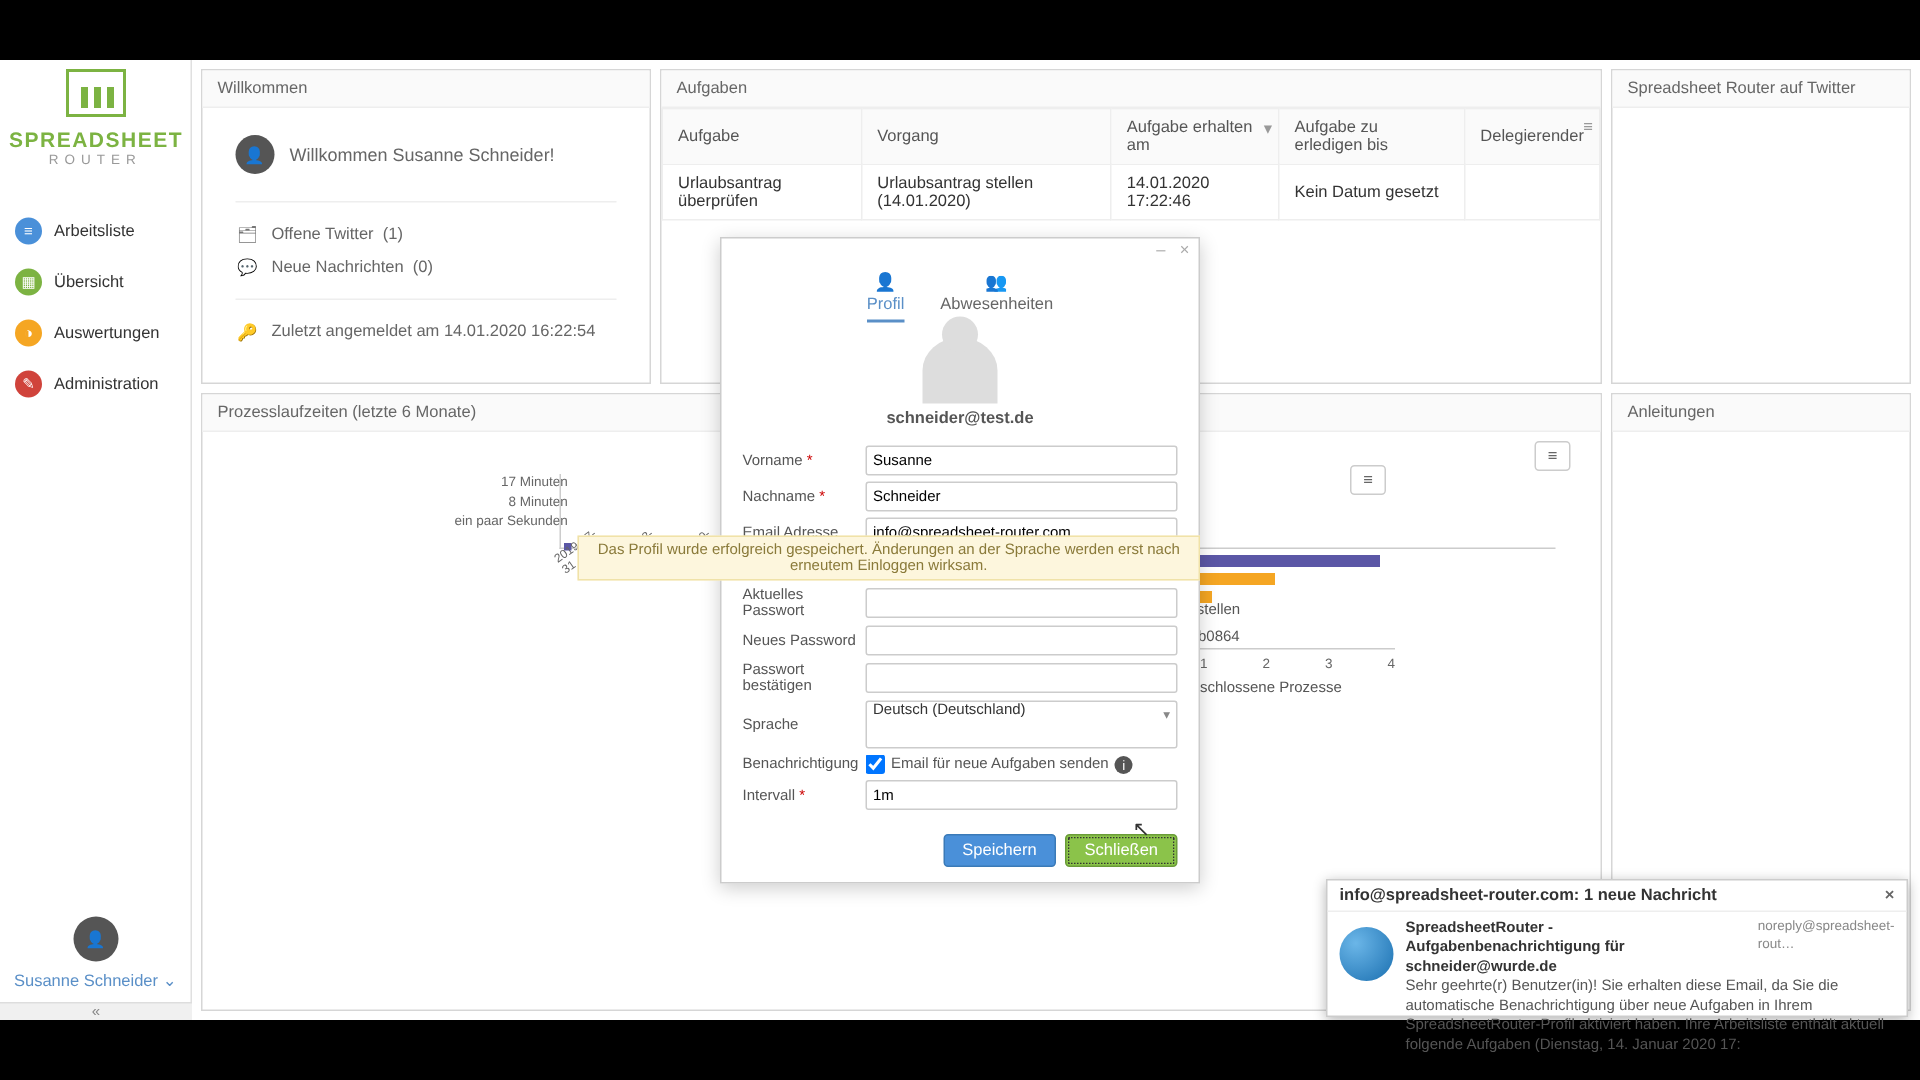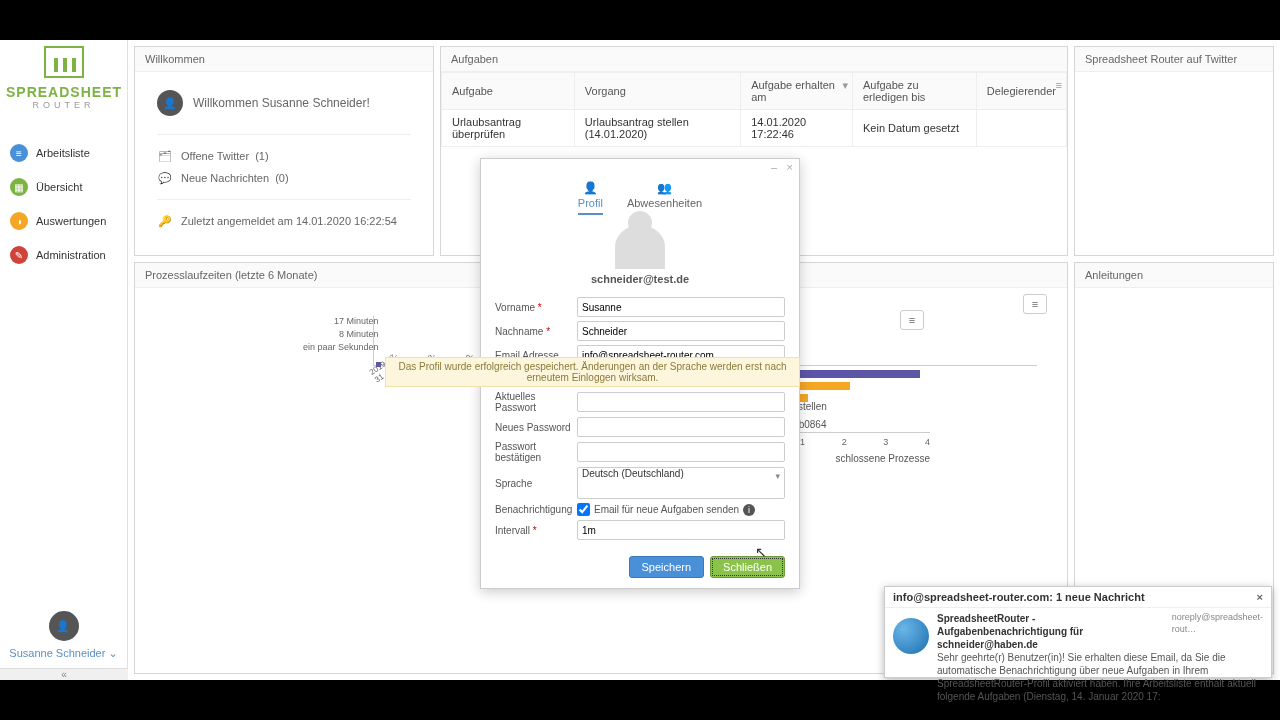--- a/index.html
+++ b/index.html
@@ -45,21 +45,21 @@
 .chart-xlabels { position: absolute; left: 238px; top: 80px; right: 30px; font-size: 8px; color: #666; }
 .chart-xlabels span { display: inline-block; width: 38px; transform: rotate(-35deg); transform-origin: left; }
 .chart-legend { position: absolute; left: 170px; top: 110px; right: 20px; text-align: center; font-size: 10px; color: #555; line-height: 18px; }
 .legend-sw { display: inline-block; width: 10px; height: 10px; margin: 0 4px 0 10px; vertical-align: middle; }
 .hidden-chart { position: absolute; left: 800px; top: 310px; width: 130px; }
 .hidden-chart .bar-row { height: 10px; margin-bottom: 2px; }
 .hidden-chart .bar-blue { height: 8px; background: #5b57a6; width: 120px; }
 .hidden-chart .bar-orange { height: 8px; background: #f5a623; width: 50px; }
 .hidden-chart .bar-orange2 { height: 8px; background: #f5a623; width: 8px; }
 .hidden-chart .xaxis { display:flex; justify-content:space-between; font-size:9px; color:#666; padding-top:4px; border-top:1px solid #ccc; }
-.hidden-chart .xlabel { font-size: 10px; color: #555; text-align:right; margin-top:6px; }
+.hidden-chart .xlabel { font-size: 10px; color: #555; text-align:left; margin-top:6px; }
 .hidden-chart .menu-btn { margin-left: 100px; margin-bottom: 40px; width: 24px; height: 20px; border: 1px solid #ccc; border-radius:3px; text-align: center; line-height: 18px; color: #666; }
 
 .modal { position: absolute; left: 480px; top: 158px; width: 320px; background: #fff; border: 1px solid #ccc; box-shadow: 0 3px 12px rgba(0,0,0,0.2); z-index: 100; }
 .modal-head { position: relative; height: 18px; }
 .modal-head .mh-btn { position: absolute; top: 2px; color: #aaa; font-size: 11px; cursor: pointer; }
 .modal-tabs { display: flex; justify-content: center; gap: 24px; padding: 4px 0 0; }
 .modal-tab { text-align: center; font-size: 11px; color: #666; padding-bottom: 4px; cursor:pointer; }
 .modal-tab.active { color: #5a8fc7; border-bottom: 2px solid #5a8fc7; }
 .modal-tab-icon { display: block; font-size: 12px; margin-bottom: 2px; }
 .modal-avatar { width: 50px; height: 44px; margin: 10px auto 4px; background: #ddd; border-radius: 50% 50% 0 0; position: relative; }
@@ -293,21 +293,21 @@
 
 <div class="notif">
   <div class="notif-head">
     <span>info@spreadsheet-router.com: 1 neue Nachricht</span>
     <span class="notif-close">×</span>
   </div>
   <div class="notif-body">
     <div class="notif-icon"></div>
     <div class="notif-text">
       <div style="display:flex;justify-content:space-between;gap:6px">
-        <span class="notif-subj">SpreadsheetRouter - Aufgabenbenachrichtigung für schneider@haben.de</span>
+        <span class="notif-subj">SpreadsheetRouter - Aufgabenbenachrichtigung für schneider@wurde.de</span>
         <span class="notif-from">noreply@spreadsheet-rout…</span>
       </div>
       <div>Sehr geehrte(r) Benutzer(in)! Sie erhalten diese Email, da Sie die automatische Benachrichtigung über neue Aufgaben in Ihrem SpreadsheetRouter-Profil aktiviert haben. Ihre Arbeitsliste enthält aktuell folgende Aufgaben (Dienstag, 14. Januar 2020 17:</div>
     </div>
   </div>
 </div>
 
 <div class="cursor">↖</div>
 
 </body></html>

